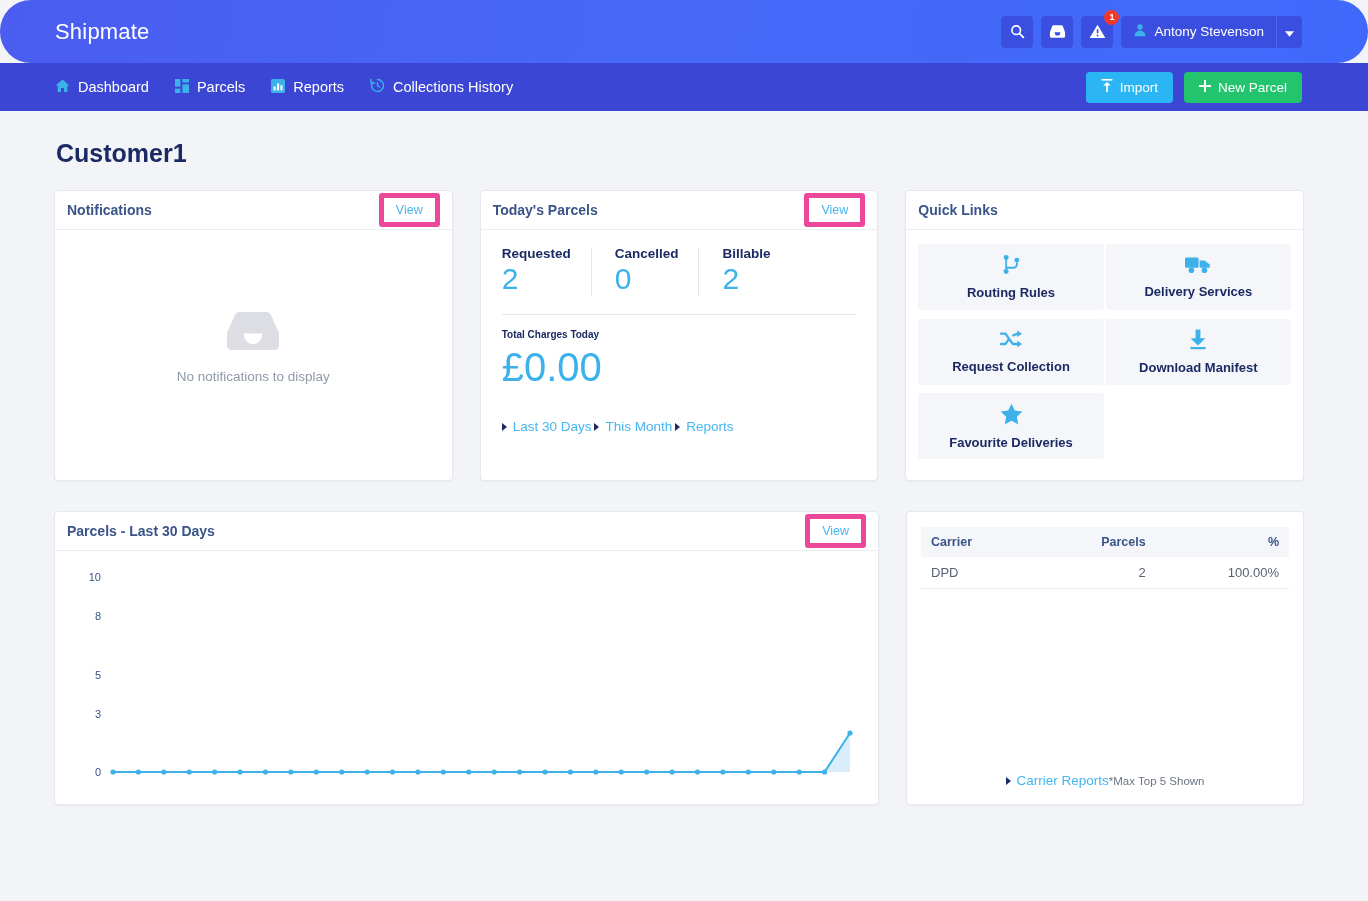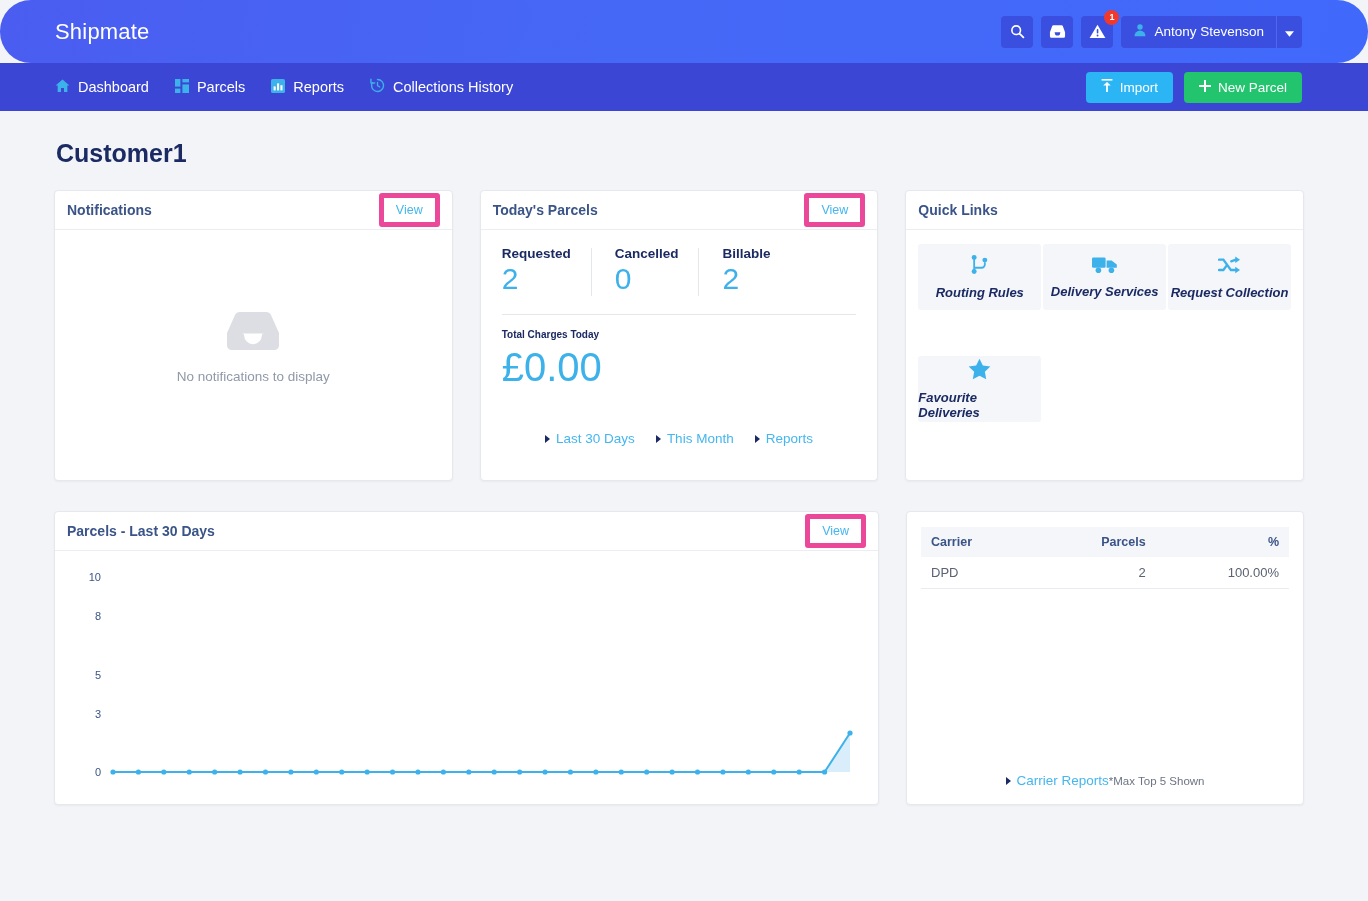--- a/index.html
+++ b/index.html
@@ -160,40 +160,39 @@
   .stat + .stat { padding-left: 24px; }
   .stat + .stat::before {
     content: ""; position: absolute; left: 0; top: 2px;
     width: 1px; height: 48px; background: #e3e6ec;
   }
   .stat-label { font-size: 13.5px; color: #1b2a63; font-weight: 700; }
   .stat-value { font-size: 30px; color: #3db1ea; font-weight: 400; margin-top: 1px; line-height: 1.1; }
   .tp-sep { height: 1px; background: #e3e6ec; margin: 19px 0 14px 0; }
   .charges-label { font-size: 10px; color: #1b2a63; font-weight: 700; }
   .charges-value { font-size: 40px; color: #3db1ea; font-weight: 400; line-height: 1.2; margin-top: 3px; }
-  .tp-links { display: flex; gap: 21px; margin-top: 40px; justify-content: center; }
+  .tp-links { display: flex; gap: 3px; margin-top: 28px; }
   .tp-link {
     display: flex; align-items: center; gap: 6px;
     color: #45b6ef; font-size: 13.5px; cursor: pointer;
   }
   .tri {
     width: 0; height: 0;
     border-left: 5px solid #1b2a63;
     border-top: 4px solid transparent;
     border-bottom: 4px solid transparent;
   }
 
   
   .ql { width: 399px; height: 291px; }
   .ql-grid {
     display: grid;
-    grid-template-columns: 1fr 1fr 1fr;
+    grid-template-columns: 1fr 1fr;
     gap: 2px;
     padding: 14px 12px;
-    font-style: italic;
   }
   .ql-tile {
     background: #f4f6f9;
     border-radius: 3px;
     height: 66px;
     display: flex; flex-direction: column;
     align-items: center; justify-content: center;
     gap: 6px;
     cursor: pointer;
   }
@@ -467,20 +466,30 @@
               <path d="M1 4.4 H5.6 L13.4 15.2 H18.6" stroke="#3db1ea" stroke-width="2.4" fill="none" stroke-linecap="round"></path>
               <path d="M1 15.2 H5.6 L9.2 10.4" stroke="#3db1ea" stroke-width="2.4" fill="none" stroke-linecap="round"></path>
               <path d="M13.8 6.2 L18.6 4.4" stroke="#3db1ea" stroke-width="2.4" fill="none" stroke-linecap="round"></path>
               <path d="M18 1 L23 4.4 L18 7.8 Z" fill="#3db1ea"></path>
               <path d="M18 11.8 L23 15.2 L18 18.6 Z" fill="#3db1ea"></path>
             </svg>
           </span>
           <span class="ql-label">Request Collection</span>
         </div>
 
+        <div class="ql-tile">
+          <span>
+            <svg width="20" height="21" viewBox="0 0 20 21" fill="none">
+              <rect x="7.6" y="0.6" width="4.8" height="9.6" fill="#3db1ea"></rect>
+              <path d="M2.6 9.2 L10 16.4 L17.4 9.2 Z" fill="#3db1ea"></path>
+              <rect x="2.4" y="18" width="15.2" height="2.2" fill="#3db1ea"></rect>
+            </svg>
+          </span>
+          <span class="ql-label">Download Manifest</span>
+        </div>
 
         <div class="ql-tile">
           <span>
             <svg width="23" height="22" viewBox="0 0 24 23" fill="none">
               <path d="M12 0.8 L15.5 7.9 L23.3 9.0 L17.6 14.5 L19.0 22.3 L12 18.6 L5.0 22.3 L6.4 14.5 L0.7 9.0 L8.5 7.9 Z" fill="#3db1ea"></path>
             </svg>
           </span>
           <span class="ql-label">Favourite Deliveries</span>
         </div>
 

